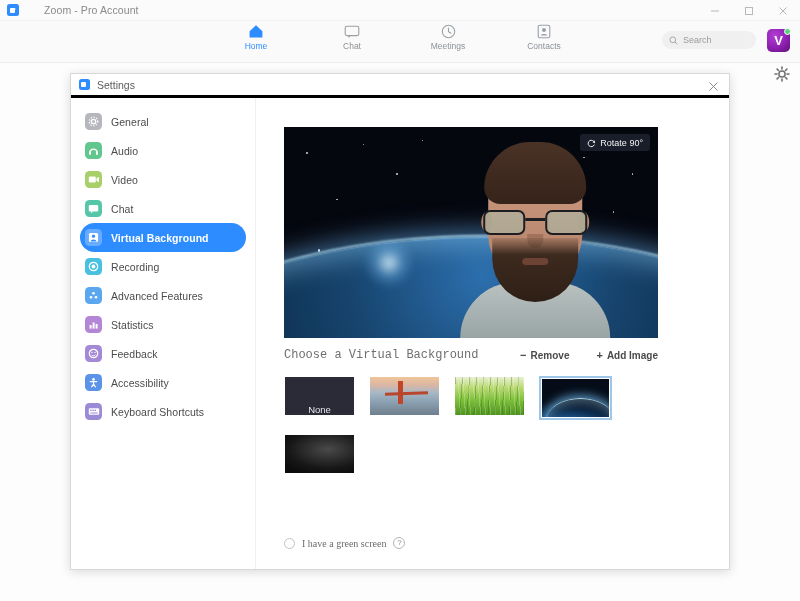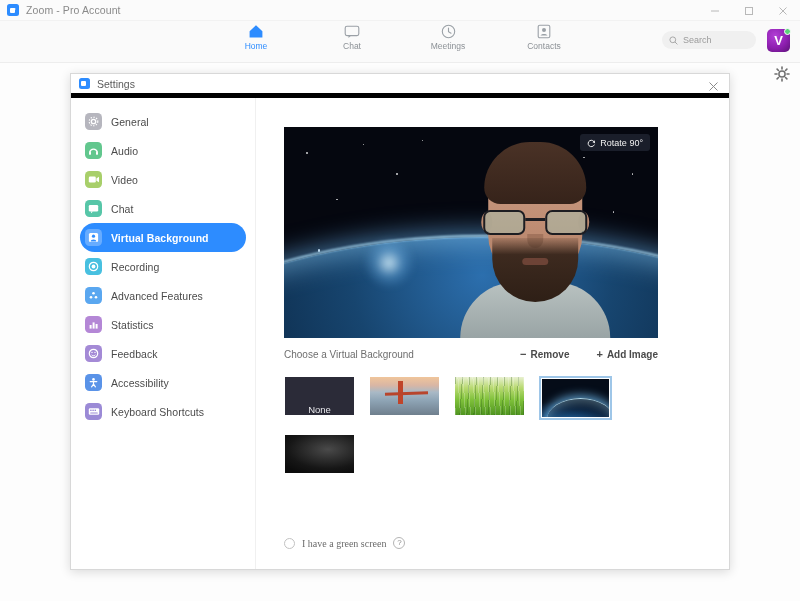--- a/index.html
+++ b/index.html
@@ -50,21 +50,21 @@
     content: "";
     position: absolute;
     left: 7.2px; top: 4.3px;
     border-top: 1.6px solid transparent;
     border-bottom: 1.6px solid transparent;
     border-left: 2.6px solid #ffffff;
   }
   .titlebar-text {
     font-size: 10.5px;
     color: #8a8a8a;
-    margin-left: 7px;
+    margin-left: 25px;
     letter-spacing: 0.1px;
   }
   .win-controls {
     position: absolute;
     right: 0; top: 0;
     height: 21px;
     display: flex;
   }
   .win-btn {
     width: 34px; height: 21px;
@@ -170,21 +170,21 @@
   .settings-dialog {
     position: absolute;
     left: 70px; top: 73px;
     width: 660px; height: 497px;
     background: #ffffff;
     border: 1px solid #d8d8d8;
     box-shadow: 0 2px 10px rgba(0,0,0,0.14);
   }
   .dialog-header {
     height: 24px;
-    border-bottom: 5px solid #000000;
+    border-bottom: 3px solid #000000;
     display: flex;
     align-items: center;
     padding-left: 8px;
     background: #ffffff;
   }
   .dialog-logo {
     width: 11px; height: 11px;
     border-radius: 2.5px;
     background: #2d8cff;
     position: relative;
@@ -427,22 +427,23 @@
   }
 
   .chooser-row {
     position: absolute;
     left: 28px; top: 250px;
     width: 374px;
     display: flex;
     align-items: center;
   }
   .chooser-label {
-    font-size: 10px;
+    font-size: 12px;
     color: #6e6e6e;
+    font-family: Liberation Mono, monospace;
   }
   .chooser-actions {
     margin-left: auto;
     display: flex;
     gap: 27px;
   }
   .chooser-action {
     font-size: 10px;
     color: #4a4a4a;
     font-weight: bold;

